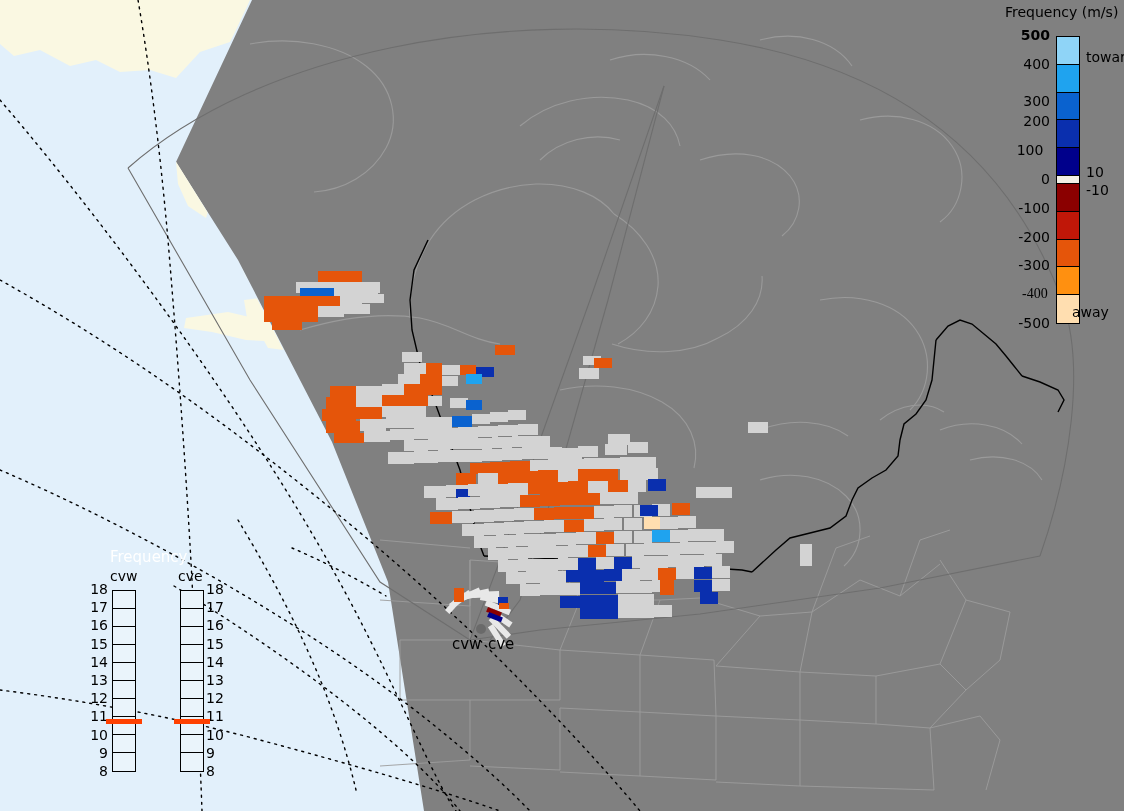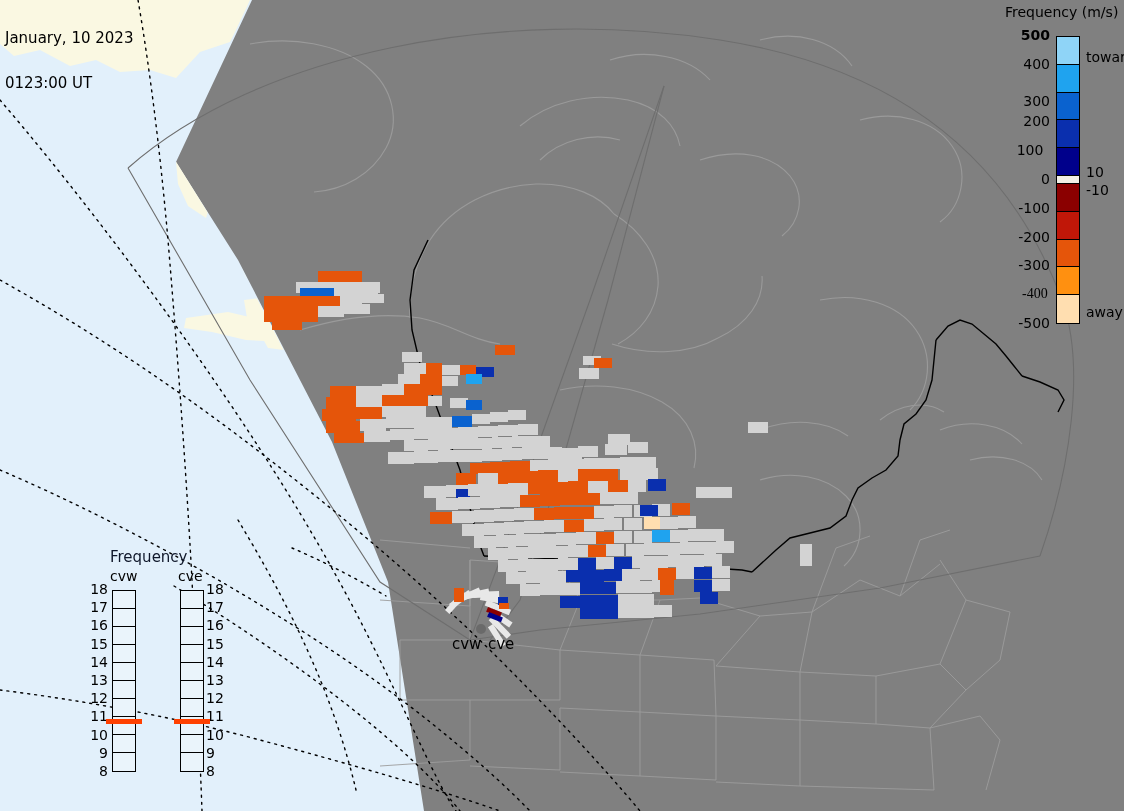--- a/index.html
+++ b/index.html
@@ -20,21 +20,21 @@
   #cbar-box{position:absolute;left:46px;top:32px;width:24px;height:288px;
             border:1px solid #000;box-sizing:border-box;}
   .cbar-band{width:100%;border-bottom:1px solid #000;box-sizing:border-box;}
   .cbar-band:last-child{border-bottom:none;}
   .cbar-tick{position:absolute;right:1082px;font-size:14px;color:#000;
              text-align:right;white-space:nowrap;}
   .cbar-side{position:absolute;font-size:14px;color:#000;white-space:nowrap;}
 
   
   #freq-panel{position:absolute;left:84px;top:548px;z-index:40;}
-  #freq-title{position:absolute;left:26px;top:0px;font-size:15px;color:#0f172a;white-space:nowrap;}
+  #freq-title{position:absolute;left:26px;top:0px;font-size:15px;color:#ffffff;white-space:nowrap;}
   .freq-col-label{position:absolute;top:20px;font-size:14px;color:#000;}
   .freq-box{position:absolute;top:42px;width:24px;height:182px;
             border:1px solid #000;box-sizing:border-box;background:#eaf4fb;}
   .freq-seg{width:100%;height:10%;border-bottom:1px solid #000;box-sizing:border-box;}
   .freq-seg:last-child{border-bottom:none;}
   .freq-tick{position:absolute;font-size:14px;color:#000;white-space:nowrap;}
   .freq-marker{position:absolute;height:5px;background:#ff4000;}
 
   
   .site-label{position:absolute;font-size:15px;color:#000;z-index:35;white-space:nowrap;}
@@ -416,24 +416,20 @@
         <rect x="600" y="607" width="18" height="12" fill="#0a2fae"></rect>
         <rect x="618" y="606" width="18" height="12" fill="#d3d3d3"></rect>
         <rect x="636" y="606" width="18" height="12" fill="#d3d3d3"></rect>
         <rect x="654" y="605" width="18" height="12" fill="#d3d3d3"></rect>
         <rect x="454" y="588" width="10" height="14" fill="#e5550a"></rect>
         <rect x="498" y="597" width="10" height="8" fill="#0a2fae"></rect>
         <rect x="499" y="603" width="10" height="6" fill="#e5550a"></rect>
       </g>
   </svg>
 
-  <div id="title-block">
-    <div>January, 10 2023</div>
-    <div>0123:00 UT</div>
-  </div>
 
   <div id="cbar-panel">
     <div id="cbar-title">Frequency (m/s)</div>
     <div id="cbar-box">
         <div class="cbar-band" style="height: calc(10% - 0.8px); background: rgb(143, 212, 247);"></div>
         <div class="cbar-band" style="height: calc(10% - 0.8px); background: rgb(31, 163, 239);"></div>
         <div class="cbar-band" style="height: calc(10% - 0.8px); background: rgb(10, 98, 207);"></div>
         <div class="cbar-band" style="height: calc(10% - 0.8px); background: rgb(10, 47, 174);"></div>
         <div class="cbar-band" style="height: calc(10% - 0.8px); background: rgb(0, 0, 139);"></div>
         <div class="cbar-band" style="height: 8px; background: rgb(242, 240, 230);"></div>
@@ -452,21 +448,21 @@
         <div class="cbar-tick" style="width: 40px; right: auto; left: 0px; top: 167px; text-align: right;">0</div>
         <div class="cbar-tick" style="width: 40px; right: auto; left: 0px; top: 195.8px; text-align: right;">-100</div>
         <div class="cbar-tick" style="width: 40px; right: auto; left: 0px; top: 224.6px; text-align: right;">-200</div>
         <div class="cbar-tick" style="width: 40px; right: auto; left: 0px; top: 253.4px; text-align: right;">-300</div>
         <div class="cbar-tick" style="width: 40px; right: auto; left: 12px; top: 282.2px; text-align: left; font-family: Liberation Serif, serif;">-400</div>
         <div class="cbar-tick" style="width: 40px; right: auto; left: 0px; top: 311px; text-align: right;">-500</div>
       </div>
     <div class="cbar-side" id="lbl-toward" style="left:76px;top:45px;">toward</div>
     <div class="cbar-side" id="lbl-inner-top" style="left:76px;top:160px;">10</div>
     <div class="cbar-side" id="lbl-inner-bot" style="left:76px;top:178px;">-10</div>
-    <div class="cbar-side" id="lbl-away" style="left:76px;top:300px;">away</div>
+    <div class="cbar-side" id="lbl-away" style="left:62px;top:300px;">away</div>
   </div>
 
   <div id="freq-panel">
     <div id="freq-title">Frequency</div>
 
     <div class="freq-col-label" style="left:26px;">cvw</div>
     <div class="freq-col-label" style="left:94px;">cve</div>
 
     <div class="freq-box" id="freq-box-cvw" style="left:28px;">
         <div class="freq-seg"></div>

